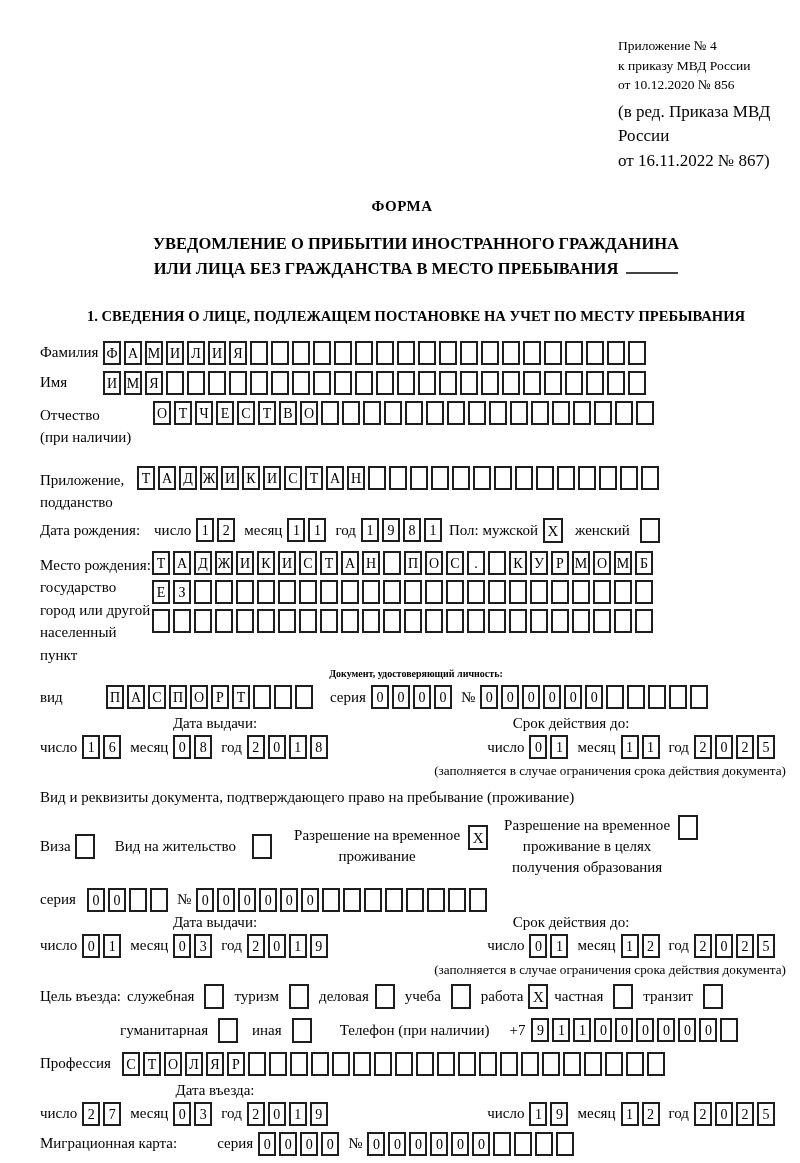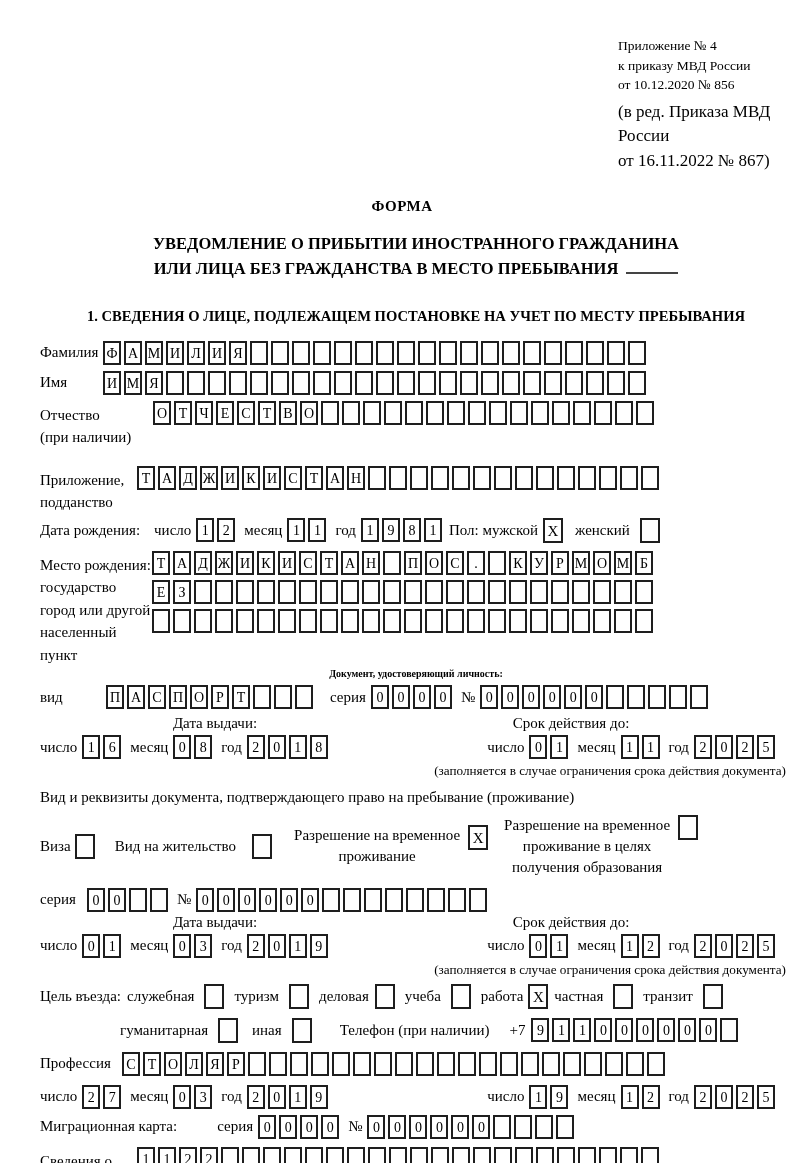--- a/index.html
+++ b/index.html
@@ -584,20 +584,21 @@
         <span class="cell"></span>
         <span class="cell"></span>
         <span class="cell"></span>
         <span class="cell"></span>
         <span class="cell"></span>
       </div>
   </div>
 
   <div class="dpair">
     <div class="dp-heads">
+      <span class="h1">Дата въезда:</span>
     </div>
     <div class="dp-row">
       <span class="dlab">число</span>
       <span class="cells">
           <span class="cell">2</span>
           <span class="cell">7</span>
         </span>
       <span class="dlab dgap">месяц</span>
       <span class="cells">
           <span class="cell">0</span>

